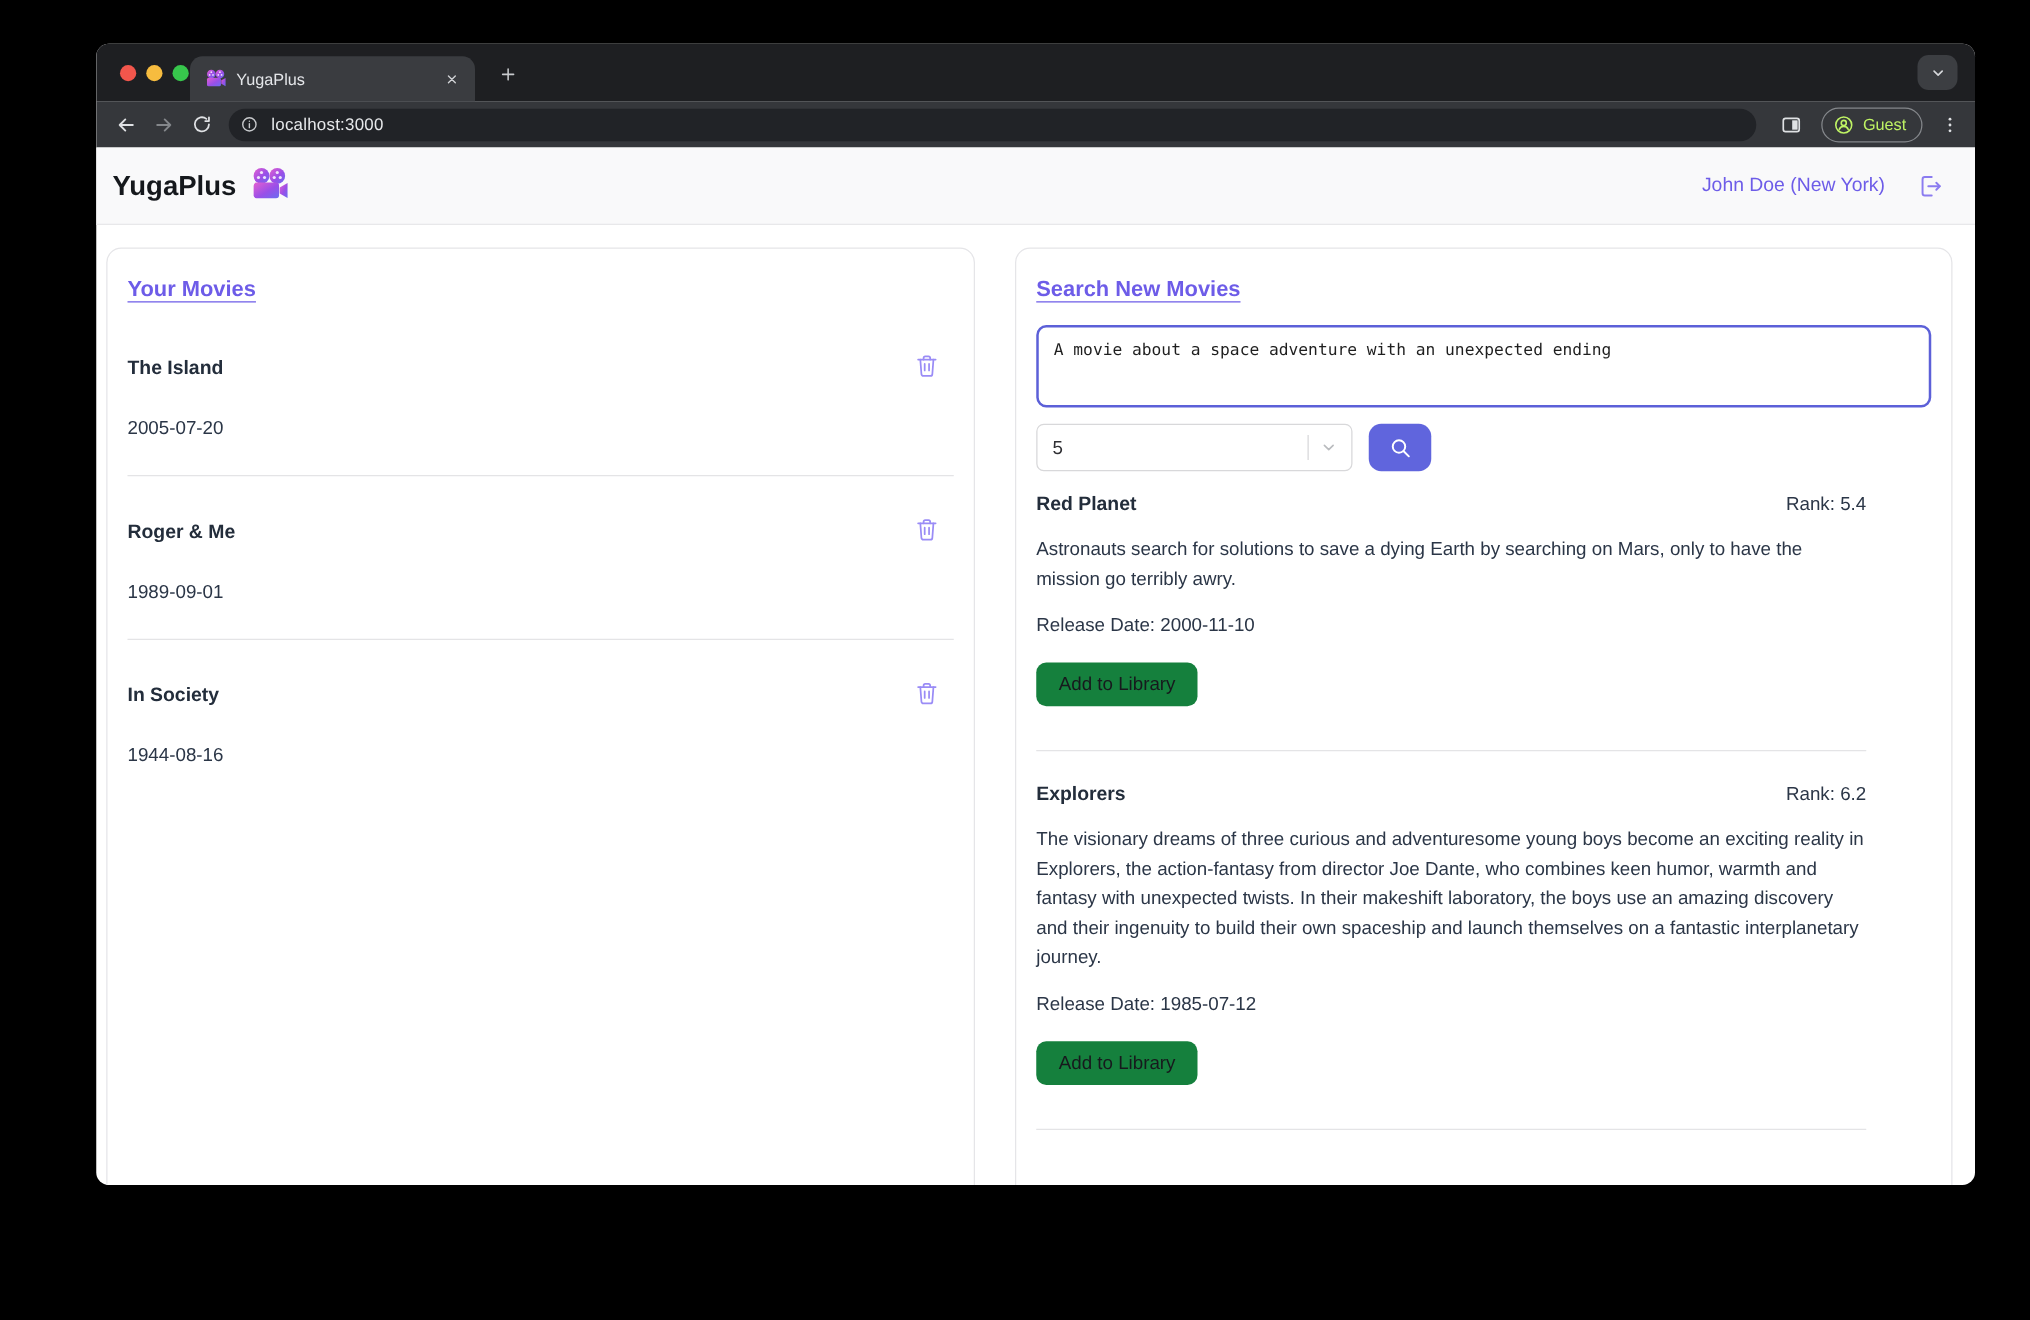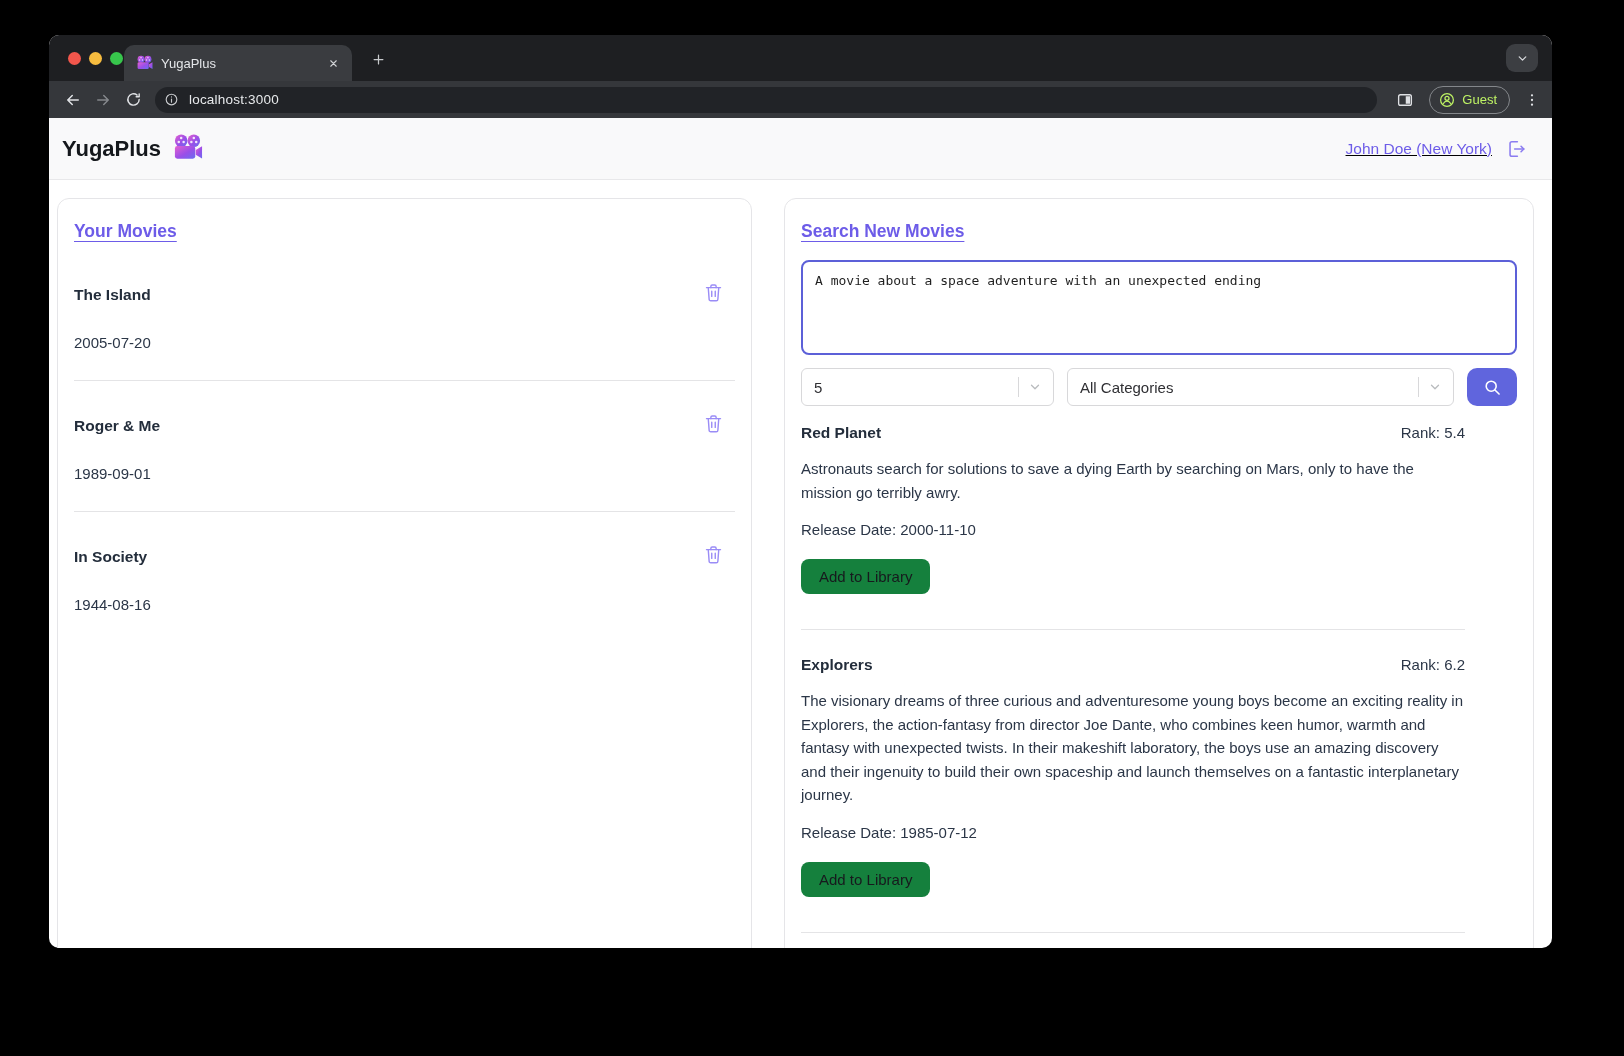--- a/index.html
+++ b/index.html
@@ -3,21 +3,21 @@
 <meta charset="utf-8">
 <title>YugaPlus</title>
 <style>
   * { box-sizing: border-box; }
   html,body { margin:0; padding:0; }
   body {
     width:1624px; height:1056px; background:#000; overflow:hidden; position:relative;
     font-family:"Liberation Sans", sans-serif;
   }
   .window {
-    position:absolute; left:49px; top:35px; width:1503px; height:913px;
+    position:absolute; left:77px; top:35px; width:1503px; height:913px;
     border-radius:10px; overflow:hidden; background:#fff;
     display:flex; flex-direction:column;
   }
   
   .tabstrip { height:46px; background:#1e1f22; position:relative; flex:none; }
   .lights { position:absolute; left:19px; top:17px; display:flex; gap:8px; }
   .light { width:13px; height:13px; border-radius:50%; }
   .light.red { background:#f2564c; } .light.yellow { background:#f7bc3f; } .light.green { background:#37c64c; }
   .tab {
     position:absolute; left:75px; top:10px; width:228px; height:36px;
@@ -49,21 +49,21 @@
     color:#bef264; font-size:13px; margin:0 10px 0 8px; background:none; cursor:pointer;
   }
   .kebab { width:20px; height:28px; color:#dfe1e4; }
   
   .app-header {
     height:62px; background:#f9f9fa; border-bottom:1px solid #e8e8ea;
     display:flex; align-items:center; padding:0 24px 0 13px; flex:none;
   }
   .brand { display:flex; align-items:center; gap:11px; }
   .brand-title { font-size:22px; font-weight:bold; color:#15181c; }
-  .header-right { margin-left:auto; display:flex; align-items:center; gap:12px;text-decoration:underline; }
+  .header-right { margin-left:auto; display:flex; align-items:center; gap:24px; }
   .user-label { color:#6d5ce8; font-size:15.5px; cursor:pointer; }
   .logout-btn { color:#8b7cf0; width:24px; height:24px; }
   
   .main { flex:1; overflow:hidden; display:flex; gap:32px; padding:18px 18px 0 8px; }
   .card { border:1px solid #e5e5e8; border-radius:12px; background:#fff; padding:18px 16px; height:1100px; }
   .card.left { width:695px; flex:none; }
   .card.right { flex:1; }
   .section-heading {
     display:inline-block; color:#6d5ce8; font-size:17.5px; font-weight:bold;
     text-decoration:underline; text-underline-offset:4px; cursor:pointer;
@@ -71,21 +71,21 @@
   .card.left .section-heading { margin:4px 0 38px; }
   .card.right .section-heading { margin:4px 0 18px; }
   
   .movie-row { display:flex; justify-content:space-between; align-items:flex-end; }
   .movie-title { font-weight:bold; font-size:15.5px; color:#232d3b; }
   .trash-btn { color:#9a8cf6; width:24px; height:24px; margin-right:10px; }
   .movie-date { margin-top:30px; font-size:15px; color:#2b3647; }
   .m-divider { border:none; border-top:1px solid #e4e4e6; margin:29px 0 30px; }
   
   .search-textarea {
-    display:block; width:100%; height:95px; border:2px solid #5c60d8; border-radius:8px;
+    display:block; width:100%; height:66px; border:2px solid #5c60d8; border-radius:8px;
     padding:11px 12px; font-family:"DejaVu Sans Mono", monospace; font-size:13px;
     color:#1f1f1f; resize:none; outline:none; background:#fff;
   }
   .controls { display:flex; gap:13px; margin-top:13px; }
   .select {
     height:38px; border:1px solid #d8d8da; border-radius:6px; background:#fff;
     display:flex; align-items:center; padding:0 8px 0 12px; font-size:15px; color:#2f2f33; cursor:pointer;
   }
   .select .val { flex:1; }
   .select .sep { width:1px; height:20px; background:#d8d8da; margin:0 6px 0 8px; }
@@ -315,29 +315,20 @@
       <div class="controls">
         <div class="select count">
           <span class="val">5</span>
           <span class="sep"></span>
           <span class="chev">
             <svg width="14" height="14" viewBox="0 0 24 24" stroke="currentColor" stroke-width="2.2" fill="none" stroke-linecap="round" stroke-linejoin="round">
                 <path d="M6 9l6 6 6-6"></path>
               </svg>
           </span>
         </div>
-        <div class="select cat">
-          <span class="val">All Categories</span>
-          <span class="sep"></span>
-          <span class="chev">
-            <svg width="14" height="14" viewBox="0 0 24 24" stroke="currentColor" stroke-width="2.2" fill="none" stroke-linecap="round" stroke-linejoin="round">
-                <path d="M6 9l6 6 6-6"></path>
-              </svg>
-          </span>
-        </div>
         <button class="search-btn">
           <span>
             <svg width="21" height="21" viewBox="0 0 24 24" fill="none" stroke="currentColor" stroke-width="1.8" stroke-linecap="round">
                 <circle cx="10.5" cy="10.5" r="5.7"></circle>
                 <path d="M14.8 14.8L19.5 19.5"></path>
               </svg>
           </span>
         </button>
       </div>
 

